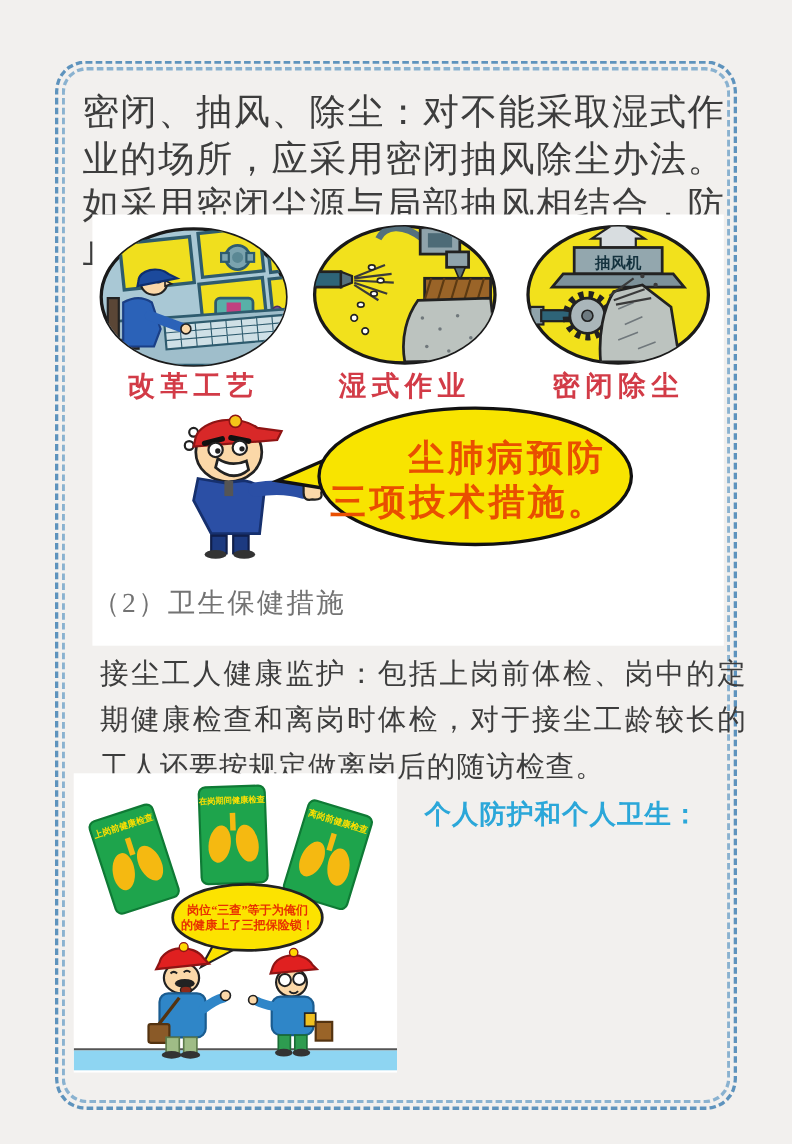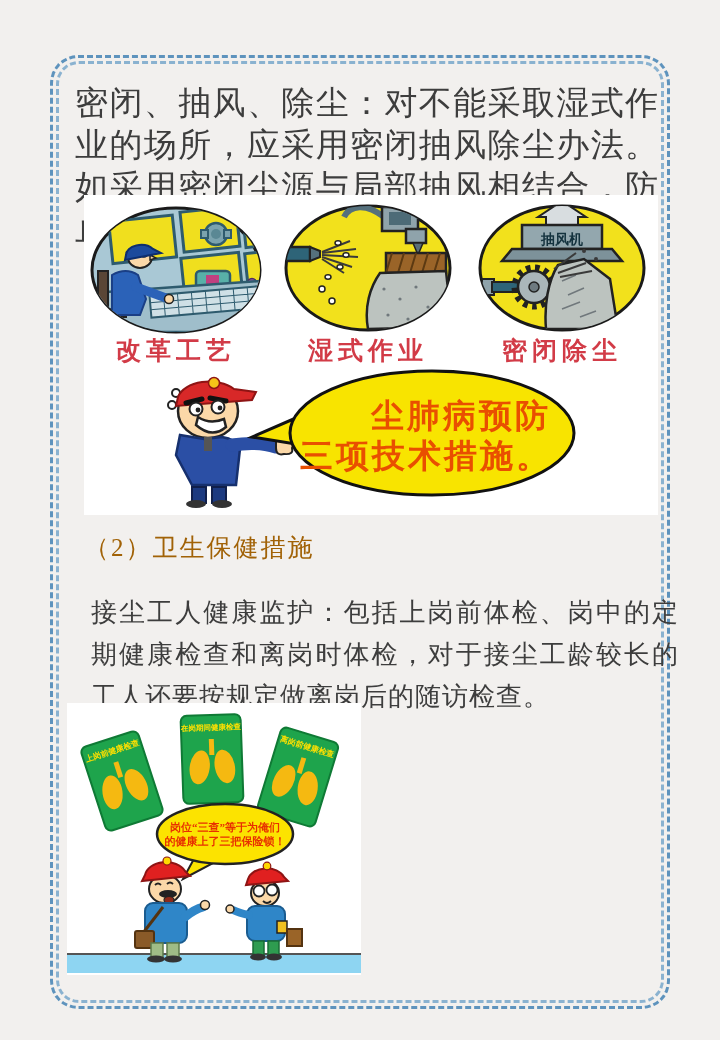--- a/index.html
+++ b/index.html
@@ -16,25 +16,25 @@
   .frame-inner{
     position:absolute;left:3px;top:3px;right:3px;bottom:3px;
     border:3px dashed #8ab2d0;border-radius:23px;
   }
   .para{
     position:absolute;color:#3d3d3d;text-align:justify;
     letter-spacing:1px;
   }
   .para1{left:75px;top:82px;width:584px;font-size:33px;line-height:42px;}
   .fig1{
-    position:absolute;left:84px;top:195px;width:574px;height:320px;
+    position:absolute;left:84px;top:195px;width:574px;height:392px;
     background:#ffffff;
   }
   .heading2{
-    position:absolute;left:84px;top:531px;font-size:25px;color:#a16207;
+    position:absolute;left:84px;top:531px;font-size:25px;color:#737373;
     letter-spacing:2px;
   }
   .para2{left:91px;top:592px;width:588px;font-size:26px;line-height:42px;}
   .fig2{
     position:absolute;left:67px;top:703px;width:294px;height:272px;
     background:#ffffff;
   }
   .personal{
     position:absolute;left:386px;top:724px;width:276px;
   }
@@ -300,13 +300,14 @@
       <rect x="220" y="226" width="15" height="17" fill="#9a6428" stroke="#543310" stroke-width="2"></rect>
       <rect x="186" y="238" width="11" height="15" fill="#2e9c50" stroke="#1a6c36" stroke-width="1.5"></rect>
       <rect x="201" y="238" width="11" height="15" fill="#2e9c50" stroke="#1a6c36" stroke-width="1.5"></rect>
       <ellipse cx="191" cy="254" rx="8" ry="3.5" fill="#333"></ellipse>
       <ellipse cx="207" cy="254" rx="8" ry="3.5" fill="#333"></ellipse>
     </g>
   </svg>
 </div>
 
 <div class="personal">
+  <p class="personal-heading">个人防护和个人卫生：</p>
 </div>
 
 </body></html>

